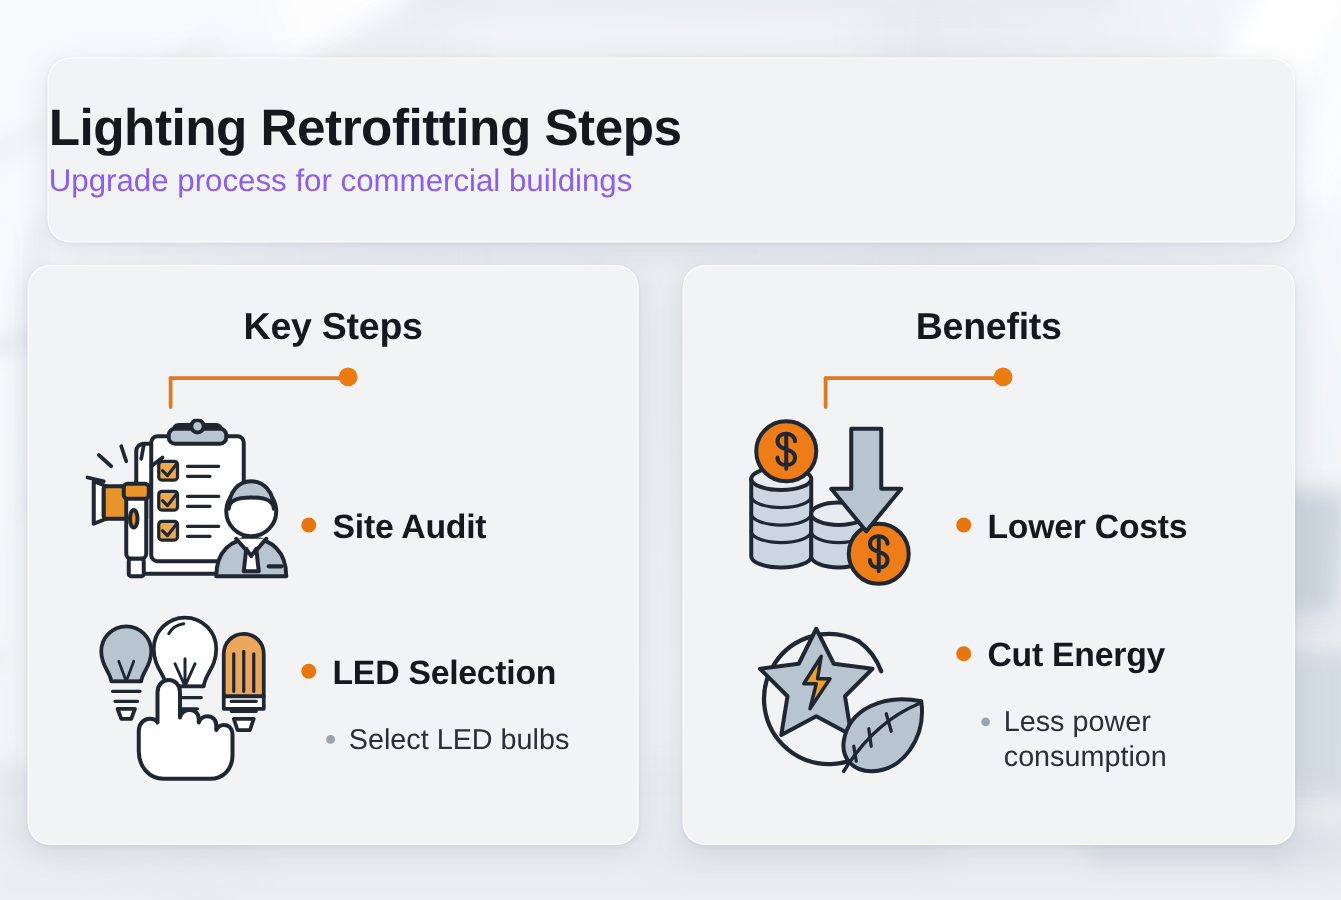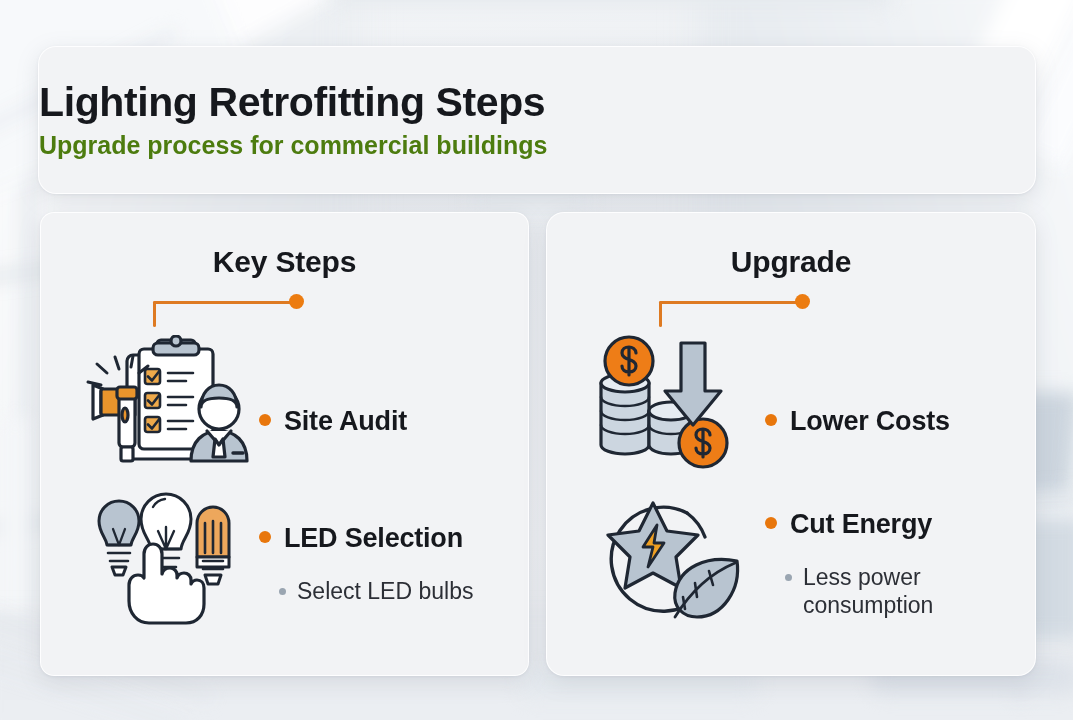--- a/index.html
+++ b/index.html
@@ -61,32 +61,31 @@
     font-size: 41px;
     font-weight: bold;
     color: #16181d;
     letter-spacing: -0.4px;
     line-height: 1.1;
     margin: 0 0 6px 0;
     text-align: center;
   }
   #header-subtitle {
     font-size: 25px;
-    font-weight: bold;
-    color: #4d7c0f;
+    font-weight: normal;
+    color: #8b5cf6;
     text-align: center;
     line-height: 1.15;
   }
 
   #left-card {
-    left: 40px;
+    left: 22px;
     top: 212px;
     width: 487px;
     height: 462px;
-    border-radius: 14px;
   }
   #right-card {
     left: 546px;
     top: 212px;
     width: 488px;
     height: 462px;
   }
 
   .card-title {
     position: absolute;
@@ -350,21 +349,21 @@
         </div>
         <div class="sub-item">
           <span class="sub-dot"></span>
           <span class="sub-label">Select LED bulbs</span>
         </div>
       </div>
     </div>
   </div>
 
   <div class="card" id="right-card">
-    <div class="card-title">Upgrade</div>
+    <div class="card-title">Benefits</div>
 
     <div class="connector">
       <div class="h-line"></div>
       <div class="v-stub"></div>
       <div class="end-dot"></div>
     </div>
 
     <div class="row row-1">
       <div class="icon-slot">
         <svg width="178" height="140" viewBox="0 0 178 140">

